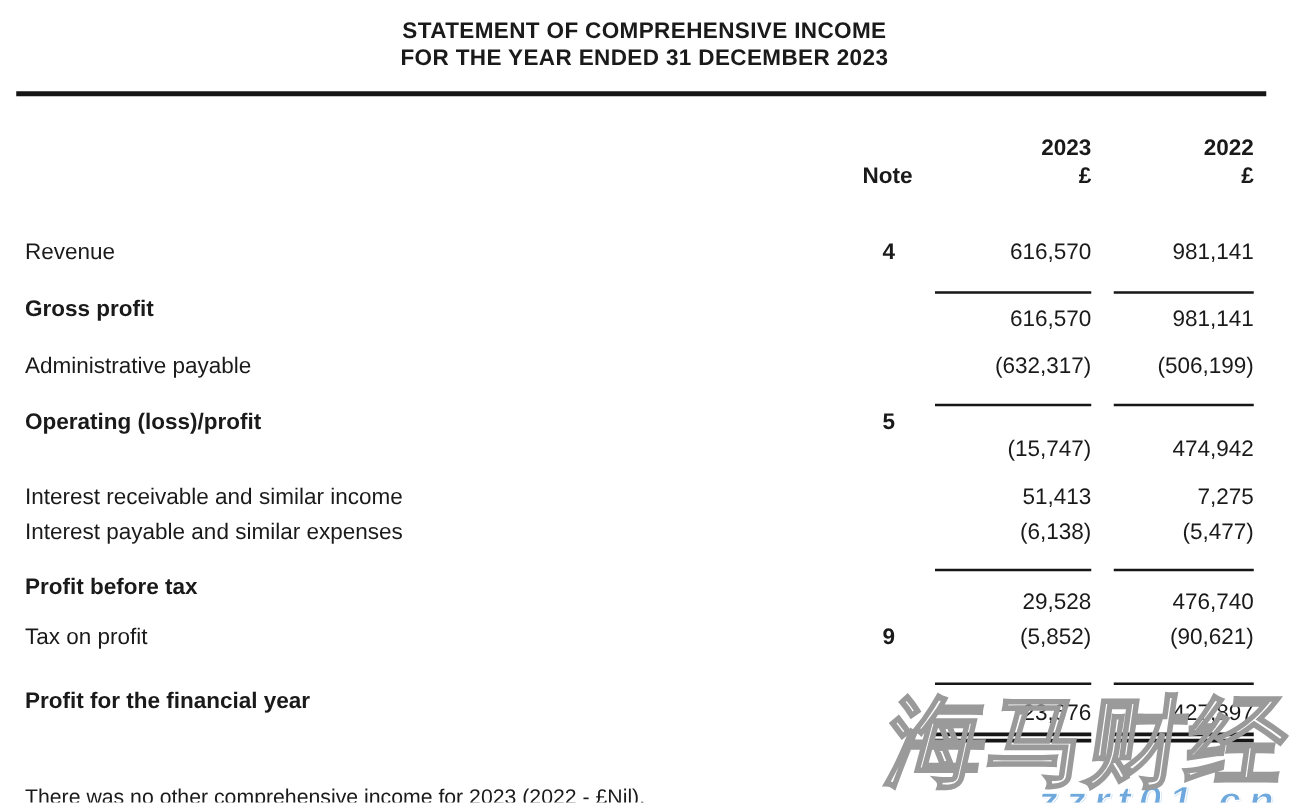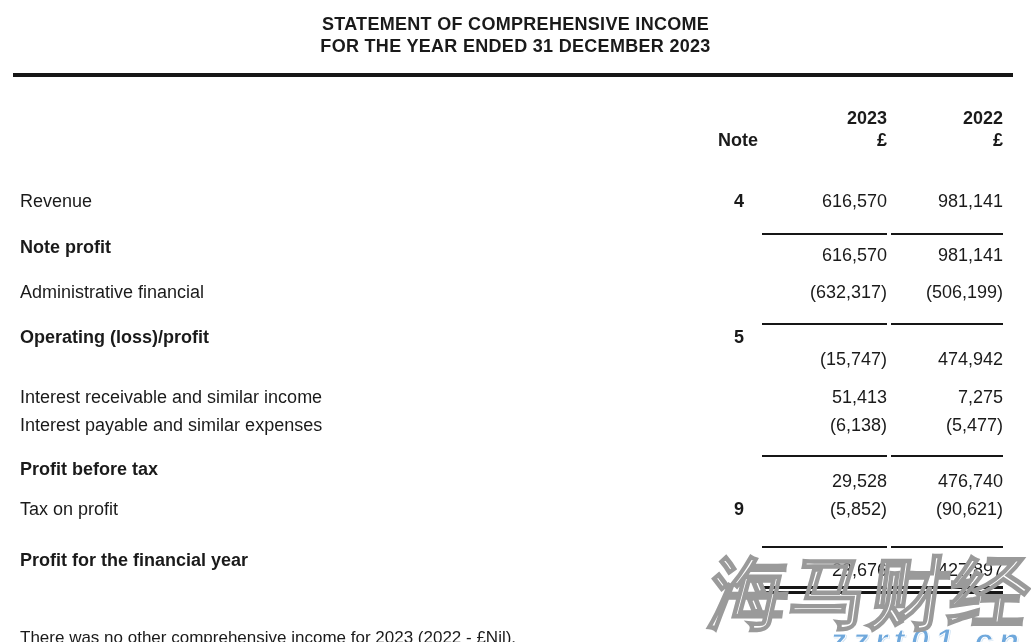--- a/index.html
+++ b/index.html
@@ -25,21 +25,21 @@
   .top-rule{
     height:4px;
     background:#161616;
     margin:16px 18px 0 13px;
   }
 
   
   .grid{
     display:grid;
     grid-template-columns:1fr 95px 125px 112px;
-    column-gap:4px;
+    column-gap:18px;
     margin:10px 28px 0 20px;
   }
 
   .col-header{margin-top:30px;font-weight:bold;font-size:18px;line-height:22px;}
   .col-header .cell{text-align:right;}
   .col-header .blank{grid-column:1 / span 2;}
 
   .row{font-size:18px;line-height:28px;}
   .row .label{text-align:left;}
   .row .note{text-align:right;padding-right:14px;font-weight:bold;}
@@ -119,28 +119,28 @@
   </div>
 
   <div class="grid row row-revenue">
     <div class="label">Revenue</div>
     <div class="note">4</div>
     <div class="num">616,570</div>
     <div class="num">981,141</div>
   </div>
 
   <div class="grid row bold rule-above row-gross">
-    <div class="label">Note profit</div>
+    <div class="label">Gross profit</div>
     <div class="note"></div>
     <div class="num">616,570</div>
     <div class="num">981,141</div>
   </div>
 
   <div class="grid row row-admin">
-    <div class="label">Administrative financial</div>
+    <div class="label">Administrative payable</div>
     <div class="note"></div>
     <div class="num">(632,317)</div>
     <div class="num">(506,199)</div>
   </div>
 
   <div class="grid row bold rule-above row-oper">
     <div class="label">Operating (loss)/profit</div>
     <div class="note">5</div>
     <div class="num">(15,747)</div>
     <div class="num">474,942</div>

